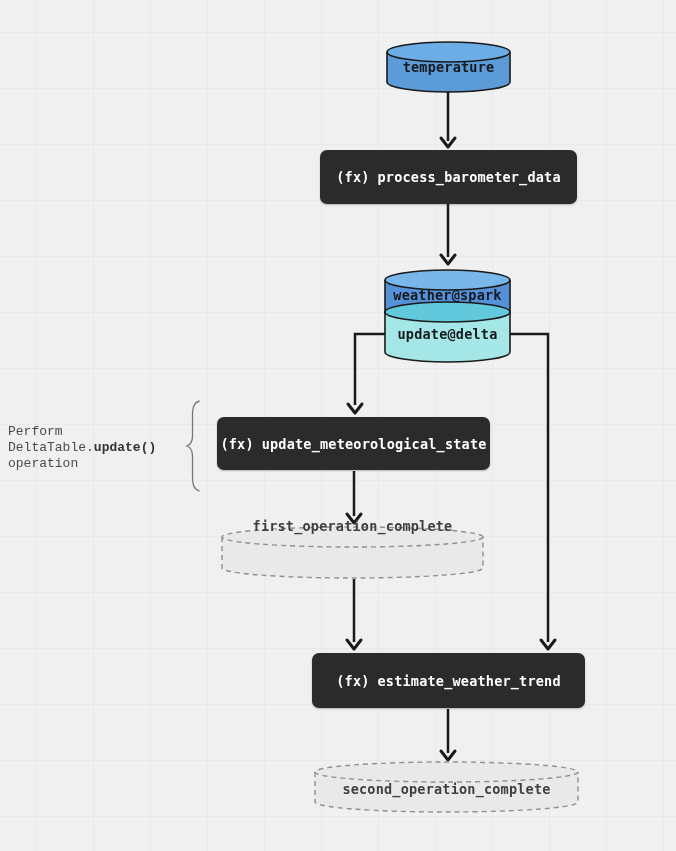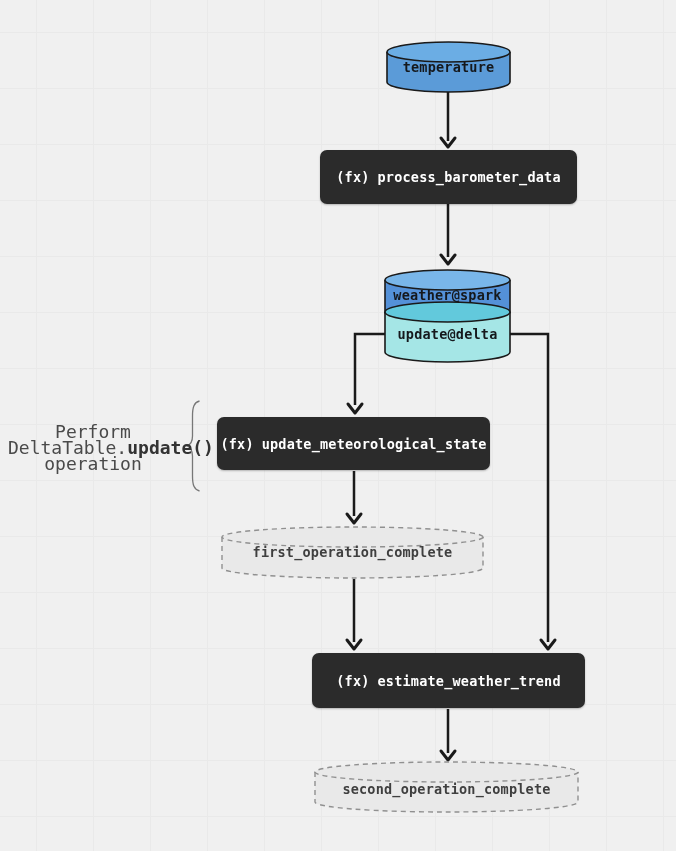--- a/index.html
+++ b/index.html
@@ -41,29 +41,29 @@
     justify-content: center;
     font-weight: bold;
     font-size: 13.5px;
     color: #15181c;
     letter-spacing: 0.2px;
     pointer-events: none;
   }
   .lbl-temperature { left: 387px; top: 47px;  width: 123px; height: 40px; }
   .lbl-spark       { left: 385px; top: 285px; width: 125px; height: 20px; }
   .lbl-delta       { left: 385px; top: 324px; width: 125px; height: 20px; }
-  .lbl-first       { left: 222px; top: 542px; width: 261px; height: 20px; color: #3f3f3f; text-align: center; }
+  .lbl-first       { left: 222px; top: 516px; width: 261px; height: 20px; color: #3f3f3f; text-align: center; }
   .lbl-second      { left: 315px; top: 779px; width: 263px; height: 20px; color: #3f3f3f; }
   .annotation {
     position: absolute;
     left: 8px; top: 424px; width: 170px;
-    text-align: center;
-    font-size: 18px;
+    font-size: 13px;
     line-height: 16px;
     color: #4a4a4a;
+    font-family: Liberation Mono, monospace;
   }
   .annotation b { color: #333333; }
 </style>
 </head>
 <body>
 
 <div class="canvas">
 
   <svg class="layer" width="676" height="851" viewBox="0 0 676 851">
 

